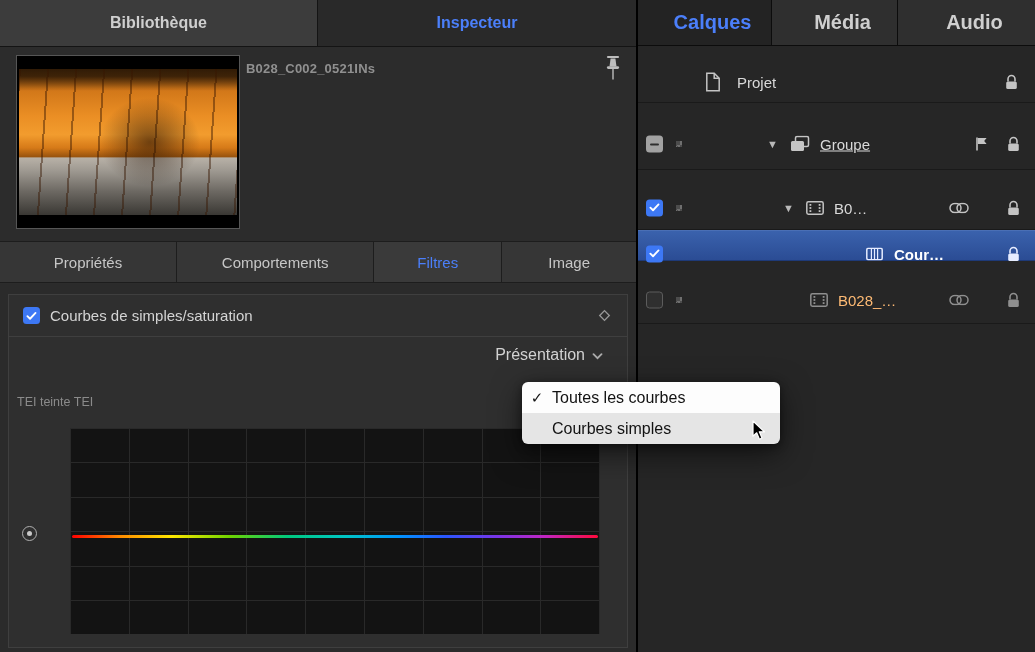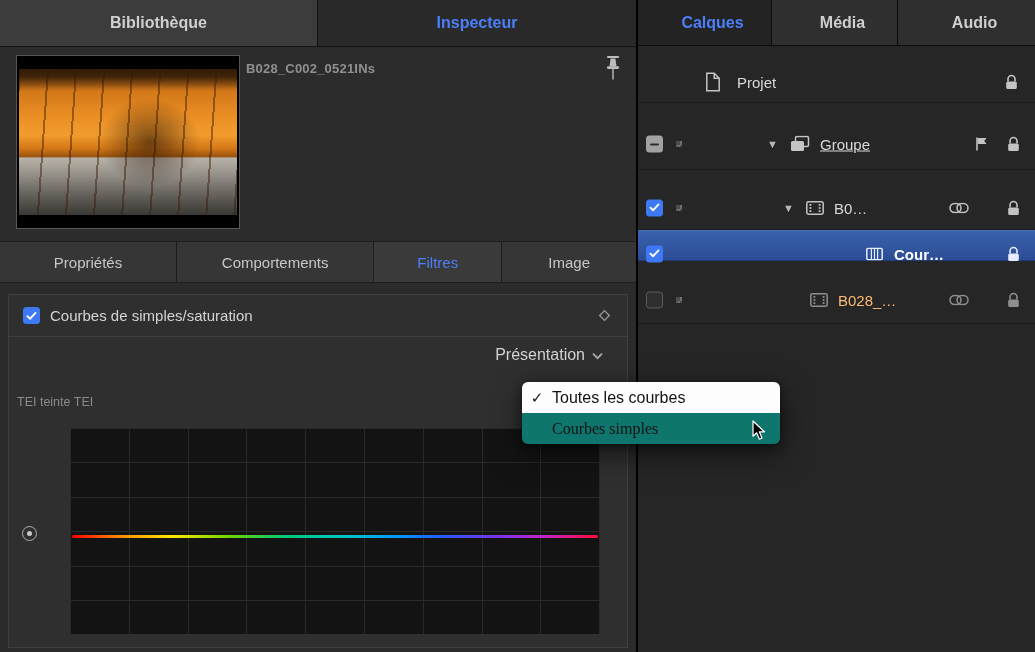--- a/index.html
+++ b/index.html
@@ -58,21 +58,21 @@
   }
   .hue-line{position:absolute;left:2px;right:2px;top:52%;height:3px;border-radius:2px;
     background:linear-gradient(90deg,#ff0000 0%,#ff8a00 9%,#ffe800 19%,#6fd400 30%,#00c97e 41%,#00c6c6 52%,#0096ff 62%,#2b57ff 71%,#7a35e8 81%,#c226c2 90%,#ff0a3c 100%);}
   .radio{position:absolute;left:22px;top:242px;width:15px;height:15px;border:1.5px solid #b0b0b0;border-radius:50%;box-sizing:border-box;display:flex;align-items:center;justify-content:center;}
   .radio .dot{width:5px;height:5px;border-radius:50%;background:#c9c9c9;}
   
   .divider-v{position:absolute;left:636px;top:0;width:2px;height:652px;background:#000;}
   
   .right-panel{position:absolute;left:638px;top:0;width:397px;height:652px;background:#262626;}
   .right-tabbar{position:absolute;left:0;top:0;width:397px;height:46px;display:flex;border-bottom:1px solid #0c0c0c;box-sizing:border-box;}
-  .right-tab{display:flex;align-items:center;justify-content:center;font-size:16px;font-weight:600;color:#cfcfcf;background:#2f2f2f;border-left:1px solid #0c0c0c;box-sizing:border-box;padding-left:16px;}
+  .right-tab{display:flex;align-items:center;justify-content:center;font-size:20px;font-weight:600;color:#cfcfcf;background:#2f2f2f;border-left:1px solid #0c0c0c;box-sizing:border-box;padding-left:16px;}
   .right-tab:first-child{border-left:none;}
   .right-tab.t1{width:133px}.right-tab.t2{width:126px}.right-tab.t3{width:138px}
   .right-tab.active{background:#232323;color:#4b7ffa;}
   .layers{position:absolute;left:0;top:46px;width:397px;bottom:0;}
   .lr{position:relative;border-bottom:1px solid #1a1a1a;}
   .lr.h-projet{height:56px}.lr.h-groupe{height:66px}.lr.h-b0{height:59px}.lr.h-cour{height:31px}.lr.h-b028{height:62px}
   .lr .vc{position:absolute;top:50%;transform:translateY(-50%);margin-top:8px;}
   .lr .label{font-size:15px;color:#d9d9d9;white-space:nowrap;}
   .lr .label.underline{text-decoration:underline;}
   .lr .label.dim{color:#fdba74;}
@@ -86,21 +86,21 @@
   .thumb .inner .tunnel{inset:0;}
   .disc{font-size:11px;color:#b9b9b9;}
   .lr.selected{background:linear-gradient(#3a62ad,#2b4c94);border-top:1px solid #4a6fb5;border-bottom:1px solid #1e3a78;box-sizing:border-box;}
   .lr.selected .label{color:#ffffff;font-weight:700;}
   .lr.selected .icon{color:#e6ecff;}
   
   .menu{position:absolute;left:522px;top:382px;width:258px;border-radius:6px;overflow:hidden;
     box-shadow:0 10px 30px rgba(0,0,0,.55),0 2px 8px rgba(0,0,0,.45);z-index:20;font-size:16px;color:#121212;}
   .menu-item{height:31px;display:flex;align-items:center;background:#fdfdfd;}
   .menu-item .gutter{width:30px;text-align:center;font-size:15px;}
-  .menu-item.highlighted{background:#0f766e;font-family:Liberation Serif, serif;}
+  .menu-item.highlighted{background:#e5e5e5;}
   
   .cursor{position:absolute;left:752px;top:420px;z-index:30;}
 </style>
 </head>
 <body>
 
 <div class="app">
 
   <div class="left-panel">
 

